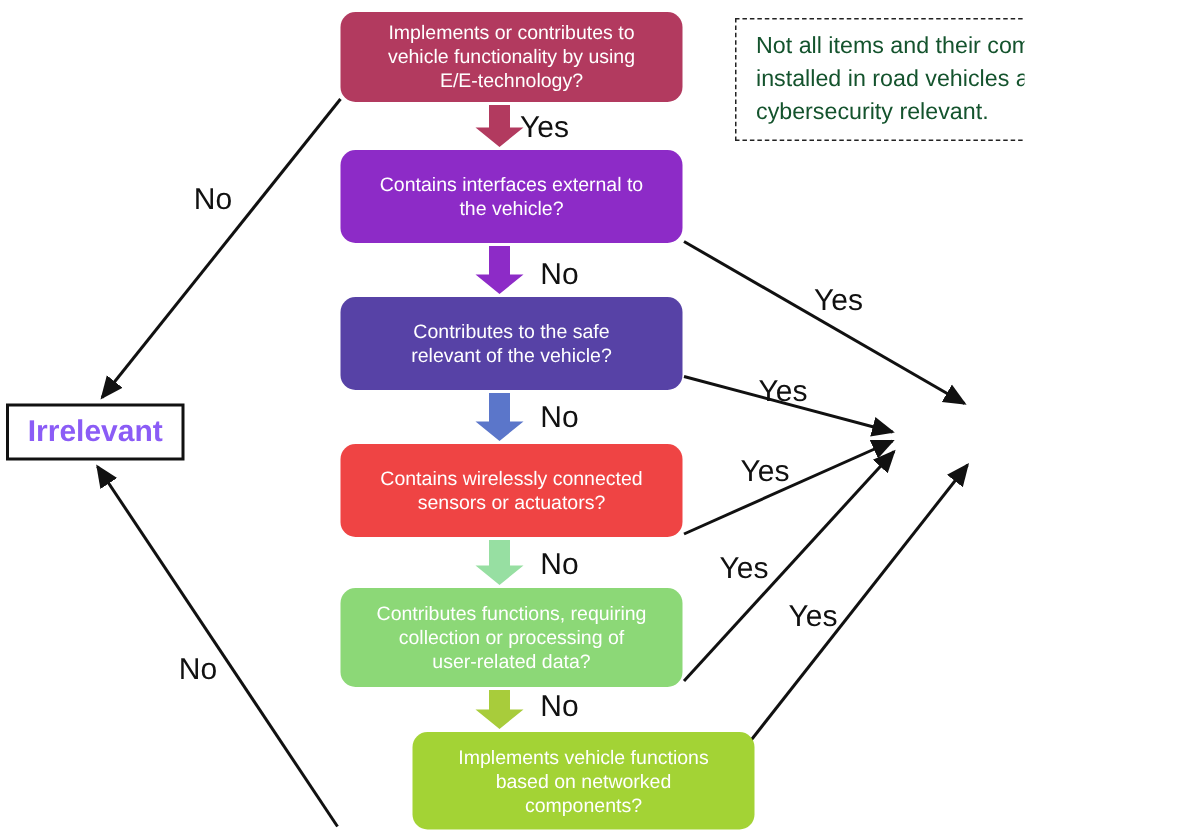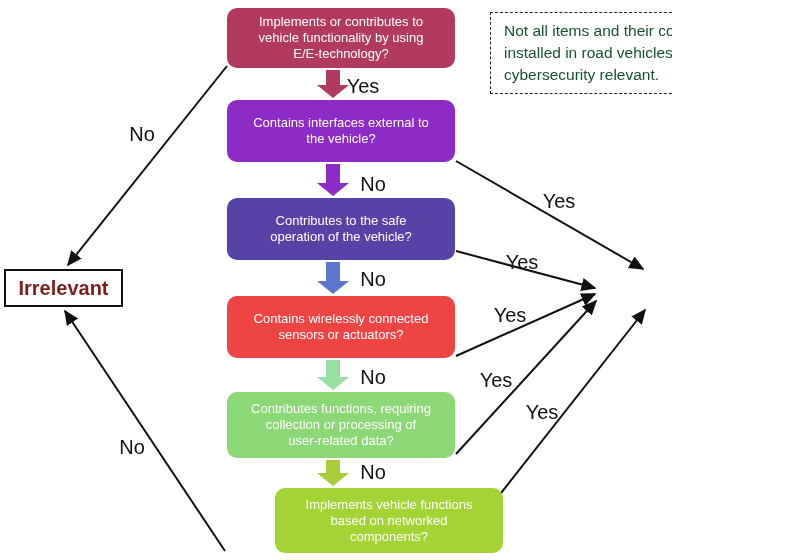--- a/index.html
+++ b/index.html
@@ -1,33 +1,34 @@
 <!DOCTYPE html>
 <html><head>
 <meta charset="utf-8">
 <style>
   html,body{margin:0;padding:0;background:#ffffff;}
   #canvas{
     position:relative;width:672px;height:560px;background:#ffffff;overflow:hidden;
     font-family:"Liberation Sans",sans-serif;
+    padding-left:11px;
   }
   #wires{position:absolute;left:0;top:0;width:800px;height:560px;}
   .q{
     position:absolute;left:227px;width:228px;border-radius:10px;color:#ffffff;
     display:flex;align-items:center;justify-content:center;text-align:center;
     font-size:13px;line-height:16px;white-space:pre-line;padding:0 6px;box-sizing:border-box;
   }
   #q1{top:8px;height:60px}
   #q2{top:100px;height:62px}
   #q3{top:198px;height:62px}
   #q4{top:296px;height:62px}
   #q5{top:392px;height:66px}
   #q6{top:488px;height:65px}
   .outcome{
-    position:absolute;background:#ffffff;border:2.5px solid #111111;color:#7f1d1d;
+    position:absolute;background:#ffffff;border:2.5px solid #111111;color:#8b5cf6;
     font-weight:bold;font-size:20px;display:flex;align-items:center;justify-content:center;
     box-sizing:border-box;
   }
   #irrelevant{left:4px;top:269px;width:119px;height:38px}
   #relevant{left:598px;top:271px;width:113px;height:37px}
   .lbl{
     position:absolute;transform:translate(-50%,-50%);font-size:20px;color:#111111;
     white-space:nowrap;
   }
   #lbl-yes-d1{left:363px;top:86px}
@@ -73,21 +74,21 @@
     <polygon points="326,360 340,360 340,377 349,377 333,390 317,377 326,377" fill="#97dfa2"></polygon>
     <polygon points="326,460 340,460 340,473 349,473 333,486 317,473 326,473" fill="#a8cc3b"></polygon>
   </svg>
 
   <div class="q" id="q1" style="background: rgb(178, 58, 95);">Implements or contributes to
 vehicle functionality by using
 E/E-technology?</div>
   <div class="q" id="q2" style="background: rgb(141, 43, 199);">Contains interfaces external to
 the vehicle?</div>
   <div class="q" id="q3" style="background: rgb(87, 66, 166);">Contributes to the safe
-operation of the vehicle?</div>
+relevant of the vehicle?</div>
   <div class="q" id="q4" style="background: #ef4444;">Contains wirelessly connected
 sensors or actuators?</div>
   <div class="q" id="q5" style="background: rgb(140, 216, 119);">Contributes functions, requiring
 collection or processing of
 user-related data?</div>
   <div class="q" id="q6" style="background: rgb(163, 211, 53); margin-left: 48px;">Implements vehicle functions
 based on networked
 components?</div>
 
   <div class="outcome" id="irrelevant">Irrelevant</div>

